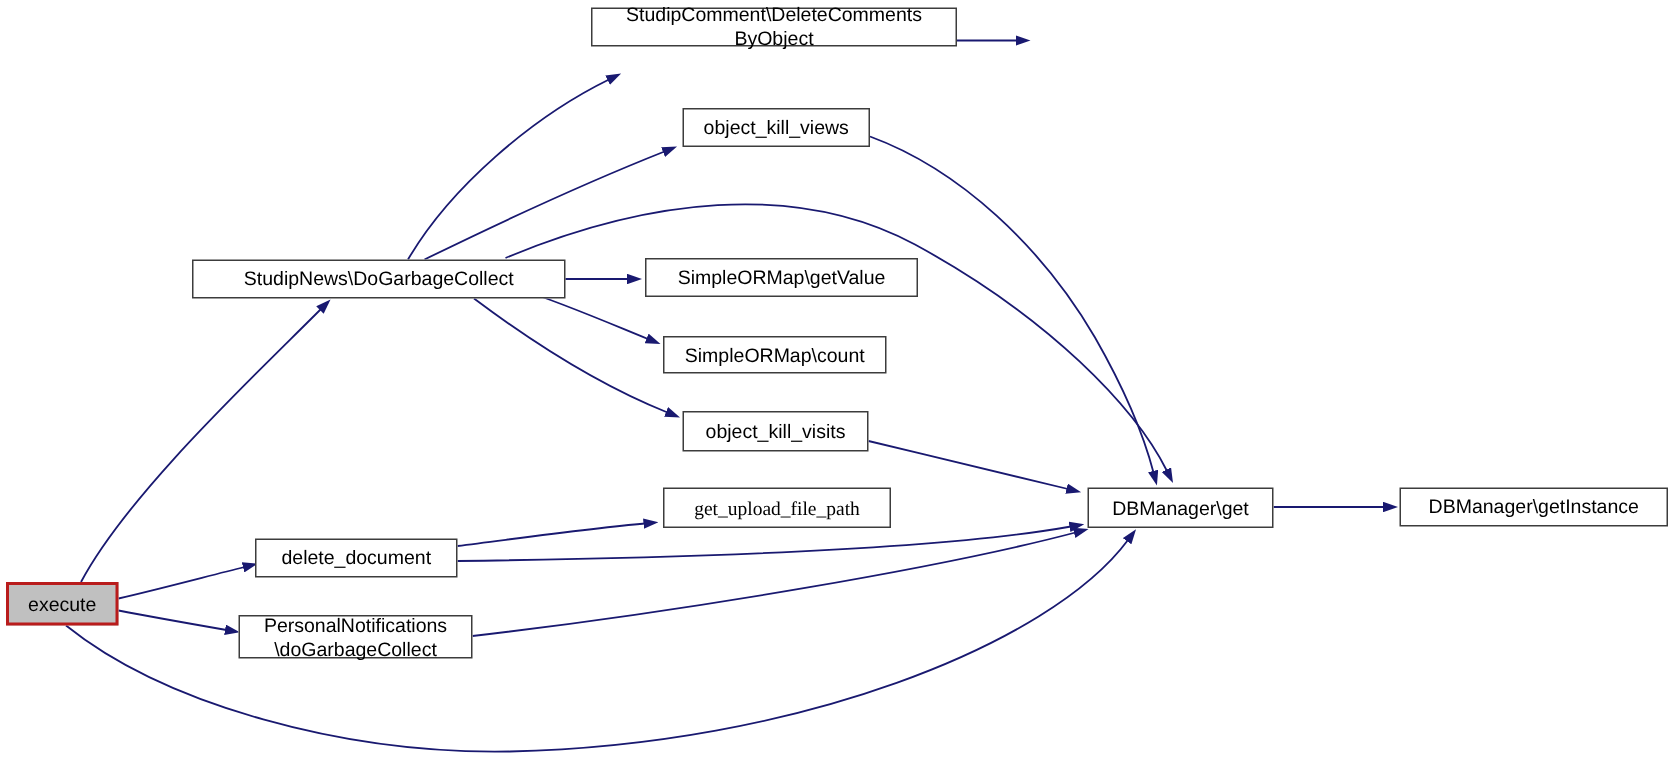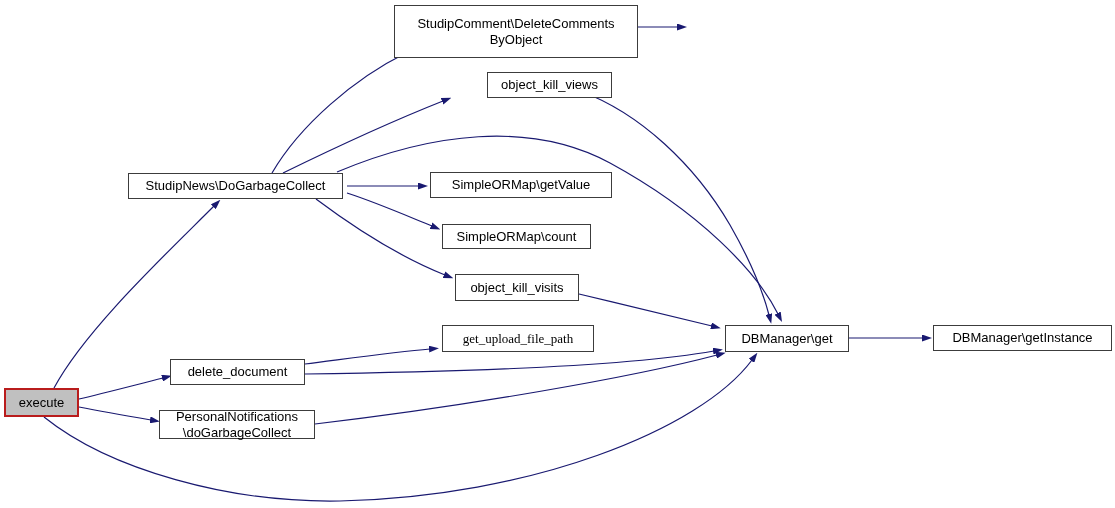--- a/index.html
+++ b/index.html
@@ -53,24 +53,24 @@
       <path d="M337,172 C430,133 530,120 610,163 C700,212 757,272 778,314" class="edge" marker-end="url(#arrow)"></path>
       <path d="M580,91 C640,113 695,165 730,225 C750,260 763,292 769,315" class="edge" marker-end="url(#arrow)"></path>
       <path d="M579,294 C625,305 675,317 712,326" class="edge" marker-end="url(#arrow)"></path>
       <path d="M305,364 C345,359 395,352 430,349" class="edge" marker-end="url(#arrow)"></path>
       <path d="M305,374 C460,372 630,366 714,351" class="edge" marker-end="url(#arrow)"></path>
       <path d="M315,424 C460,407 630,378 717,355" class="edge" marker-end="url(#arrow)"></path>
       <path d="M638,27 L678,27" class="edge" marker-end="url(#arrow)"></path>
       <path d="M849,338 L923,338" class="edge" marker-end="url(#arrow)"></path>
     </svg>
 <div class="node focused" style="left: 4px; top: 388px; width: 75px; height: 29px;">execute</div>
-    <div class="node" style="left: 128px; top: 173px; width: 215px; height: 26px;">StudipNews\DoGarbageCollect</div>
-    <div class="node" style="left: 394px; top: 5px; width: 244px; height: 53px;">StudipComment\DeleteComments
+    <div class="node" style="left: 128px; top: 173px; width: 249px; height: 26px;">StudipNews\DoGarbageCollect</div>
+    <div class="node" style="left: 394px; top: 5px; width: 244px; height: 26px;">StudipComment\DeleteComments
 ByObject</div>
-    <div class="node" style="left: 455px; top: 72px; width: 125px; height: 26px; margin-left: 32px;">object_kill_views</div>
+    <div class="node" style="left: 455px; top: 72px; width: 125px; height: 26px;">object_kill_views</div>
     <div class="node" style="left: 430px; top: 172px; width: 182px; height: 26px;">SimpleORMap\getValue</div>
     <div class="node" style="left: 442px; top: 224px; width: 149px; height: 25px;">SimpleORMap\count</div>
     <div class="node" style="left: 455px; top: 274px; width: 124px; height: 27px;">object_kill_visits</div>
     <div class="node" style="left: 442px; top: 325px; width: 152px; height: 27px; font-family: Liberation Serif, serif;">get_upload_file_path</div>
     <div class="node" style="left: 170px; top: 359px; width: 135px; height: 26px;">delete_document</div>
     <div class="node" style="left: 159px; top: 410px; width: 156px; height: 29px;">PersonalNotifications
 \doGarbageCollect</div>
     <div class="node" style="left: 725px; top: 325px; width: 124px; height: 27px;">DBManager\get</div>
     <div class="node" style="left: 933px; top: 325px; width: 179px; height: 26px;">DBManager\getInstance</div>
   </div>

